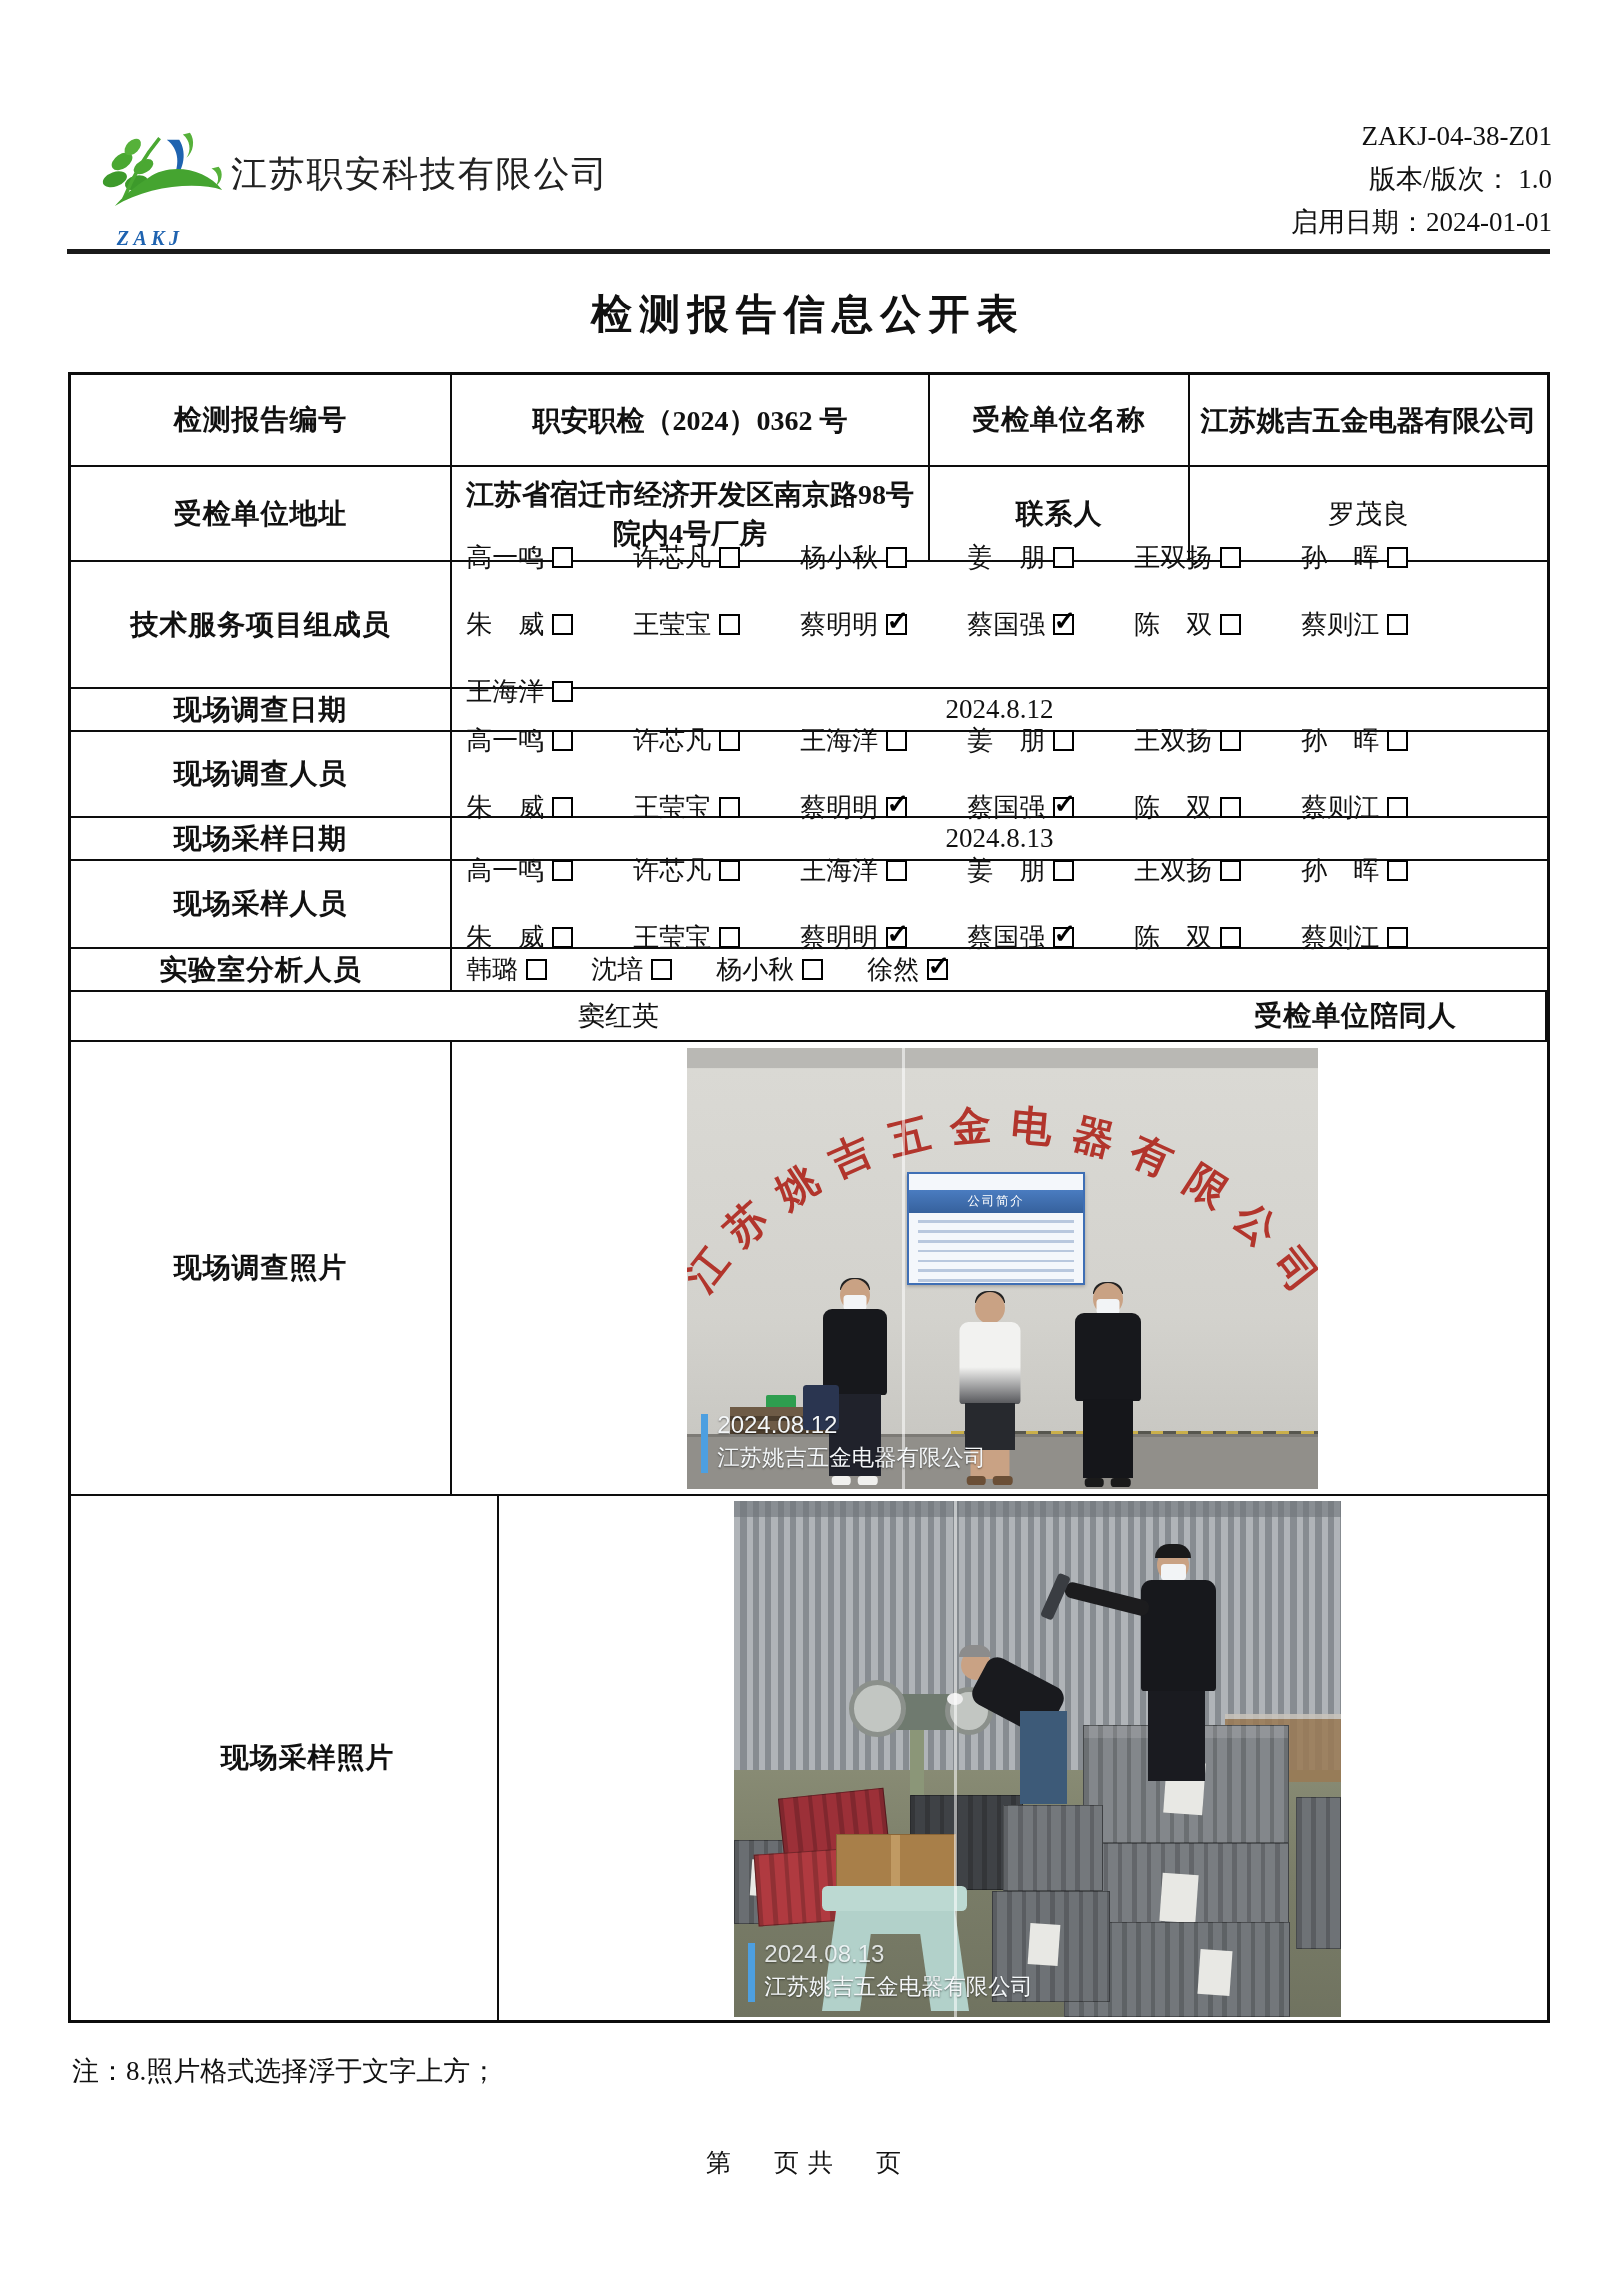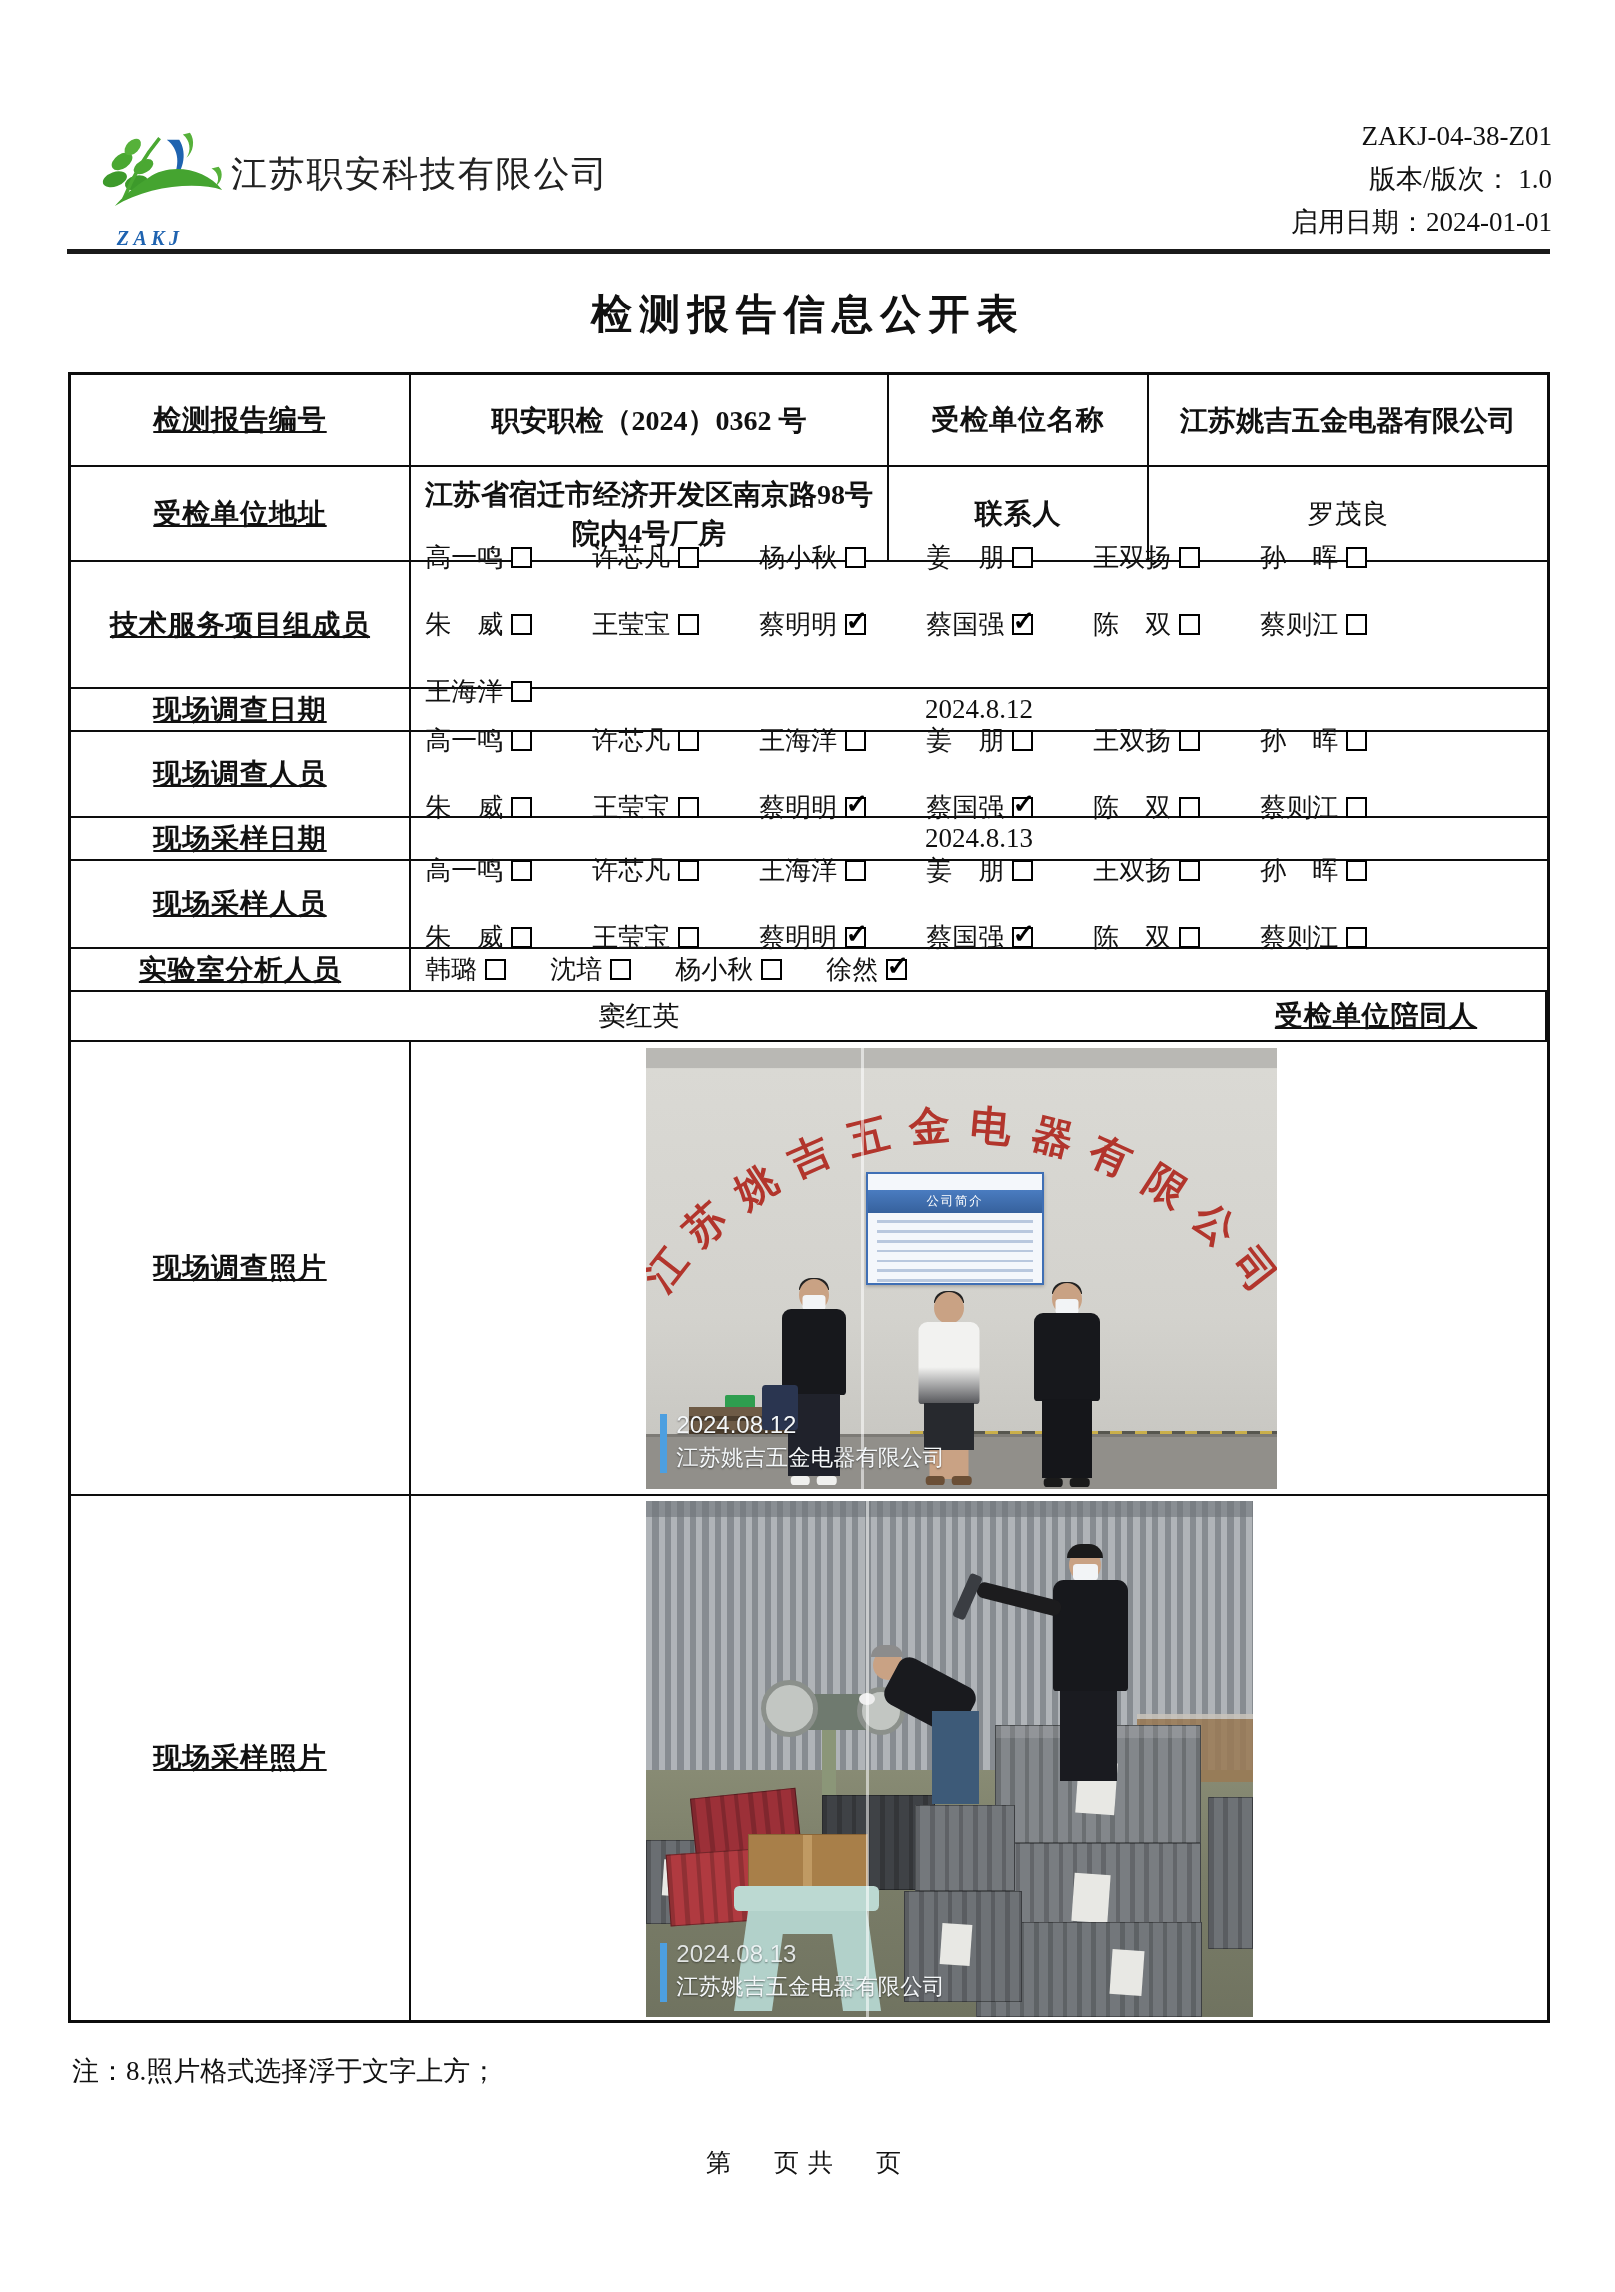--- a/index.html
+++ b/index.html
@@ -16,32 +16,32 @@
   .header-rule{position:absolute;left:67px;top:249px;width:1483px;height:4.5px;background:#1a1a1a;}
   .page-title{position:absolute;left:0;top:287px;width:100%;text-align:center;
               font-size:41px;font-weight:bold;letter-spacing:7.2px;}
 
   
   .tbl{position:absolute;left:68px;top:372px;width:1476px;border:3.6px solid #0d0d0d;}
   .tr{display:flex;border-bottom:2.7px solid #0d0d0d;}
   .tr:last-child{border-bottom:none;}
   .cell{box-sizing:border-box;display:flex;align-items:center;}
   .bR{border-right:2.7px solid #0d0d0d;}
-  .c1{width:340px;flex:none;justify-content:center;text-align:center;text-decoration:underline;}
+  .c1{width:381px;flex:none;justify-content:center;text-align:center;}
   .cv1{width:478px;flex:none;justify-content:center;text-align:center;padding:0 12.5px;}
   .cl2{width:260px;flex:none;justify-content:center;text-align:center;}
   .cv2{flex:1;justify-content:center;text-align:center;padding:0 9px;}
   .cgrow{flex:1;}
   .lab{font-weight:bold;font-size:28px;letter-spacing:0.9px;}
   .valB{font-weight:bold;font-size:28px;line-height:39px;}
   .val{font-size:27px;}
   .center{justify-content:center;text-align:center;}
 
   .h100{height:90px;} .h104{height:93px;} .h140{height:125px;} .h46{height:41px;}
-  .h94{height:84px;} .h96{height:86px;} .h54{height:48px;} .h505{height:452px;} .h585{height:524px;}
+  .h94{height:84px;} .h96{height:86px;} .h54{height:48px;} .h505{height:452px;} .h585{height:524px;padding-left:47px;}
 
   .names{flex-direction:column;align-items:flex-start;justify-content:center;padding-left:14.3px;font-size:26px;gap:32px;}
   .nline{display:flex;align-items:center;height:39px;white-space:nowrap;}
   .slot{width:167px;flex:none;white-space:nowrap;}
   .slot-sm{margin-right:44px;white-space:nowrap;}
   .cb{display:inline-block;width:17px;height:17px;border:2.7px solid #000;margin-left:8px;
       vertical-align:-1.8px;position:relative;background:#fff;}
   .cb[data-checked="true"]::after{content:"\2713";position:absolute;left:-1.8px;top:-10.7px;
       font-size:27px;font-weight:bold;color:#000;}
 

